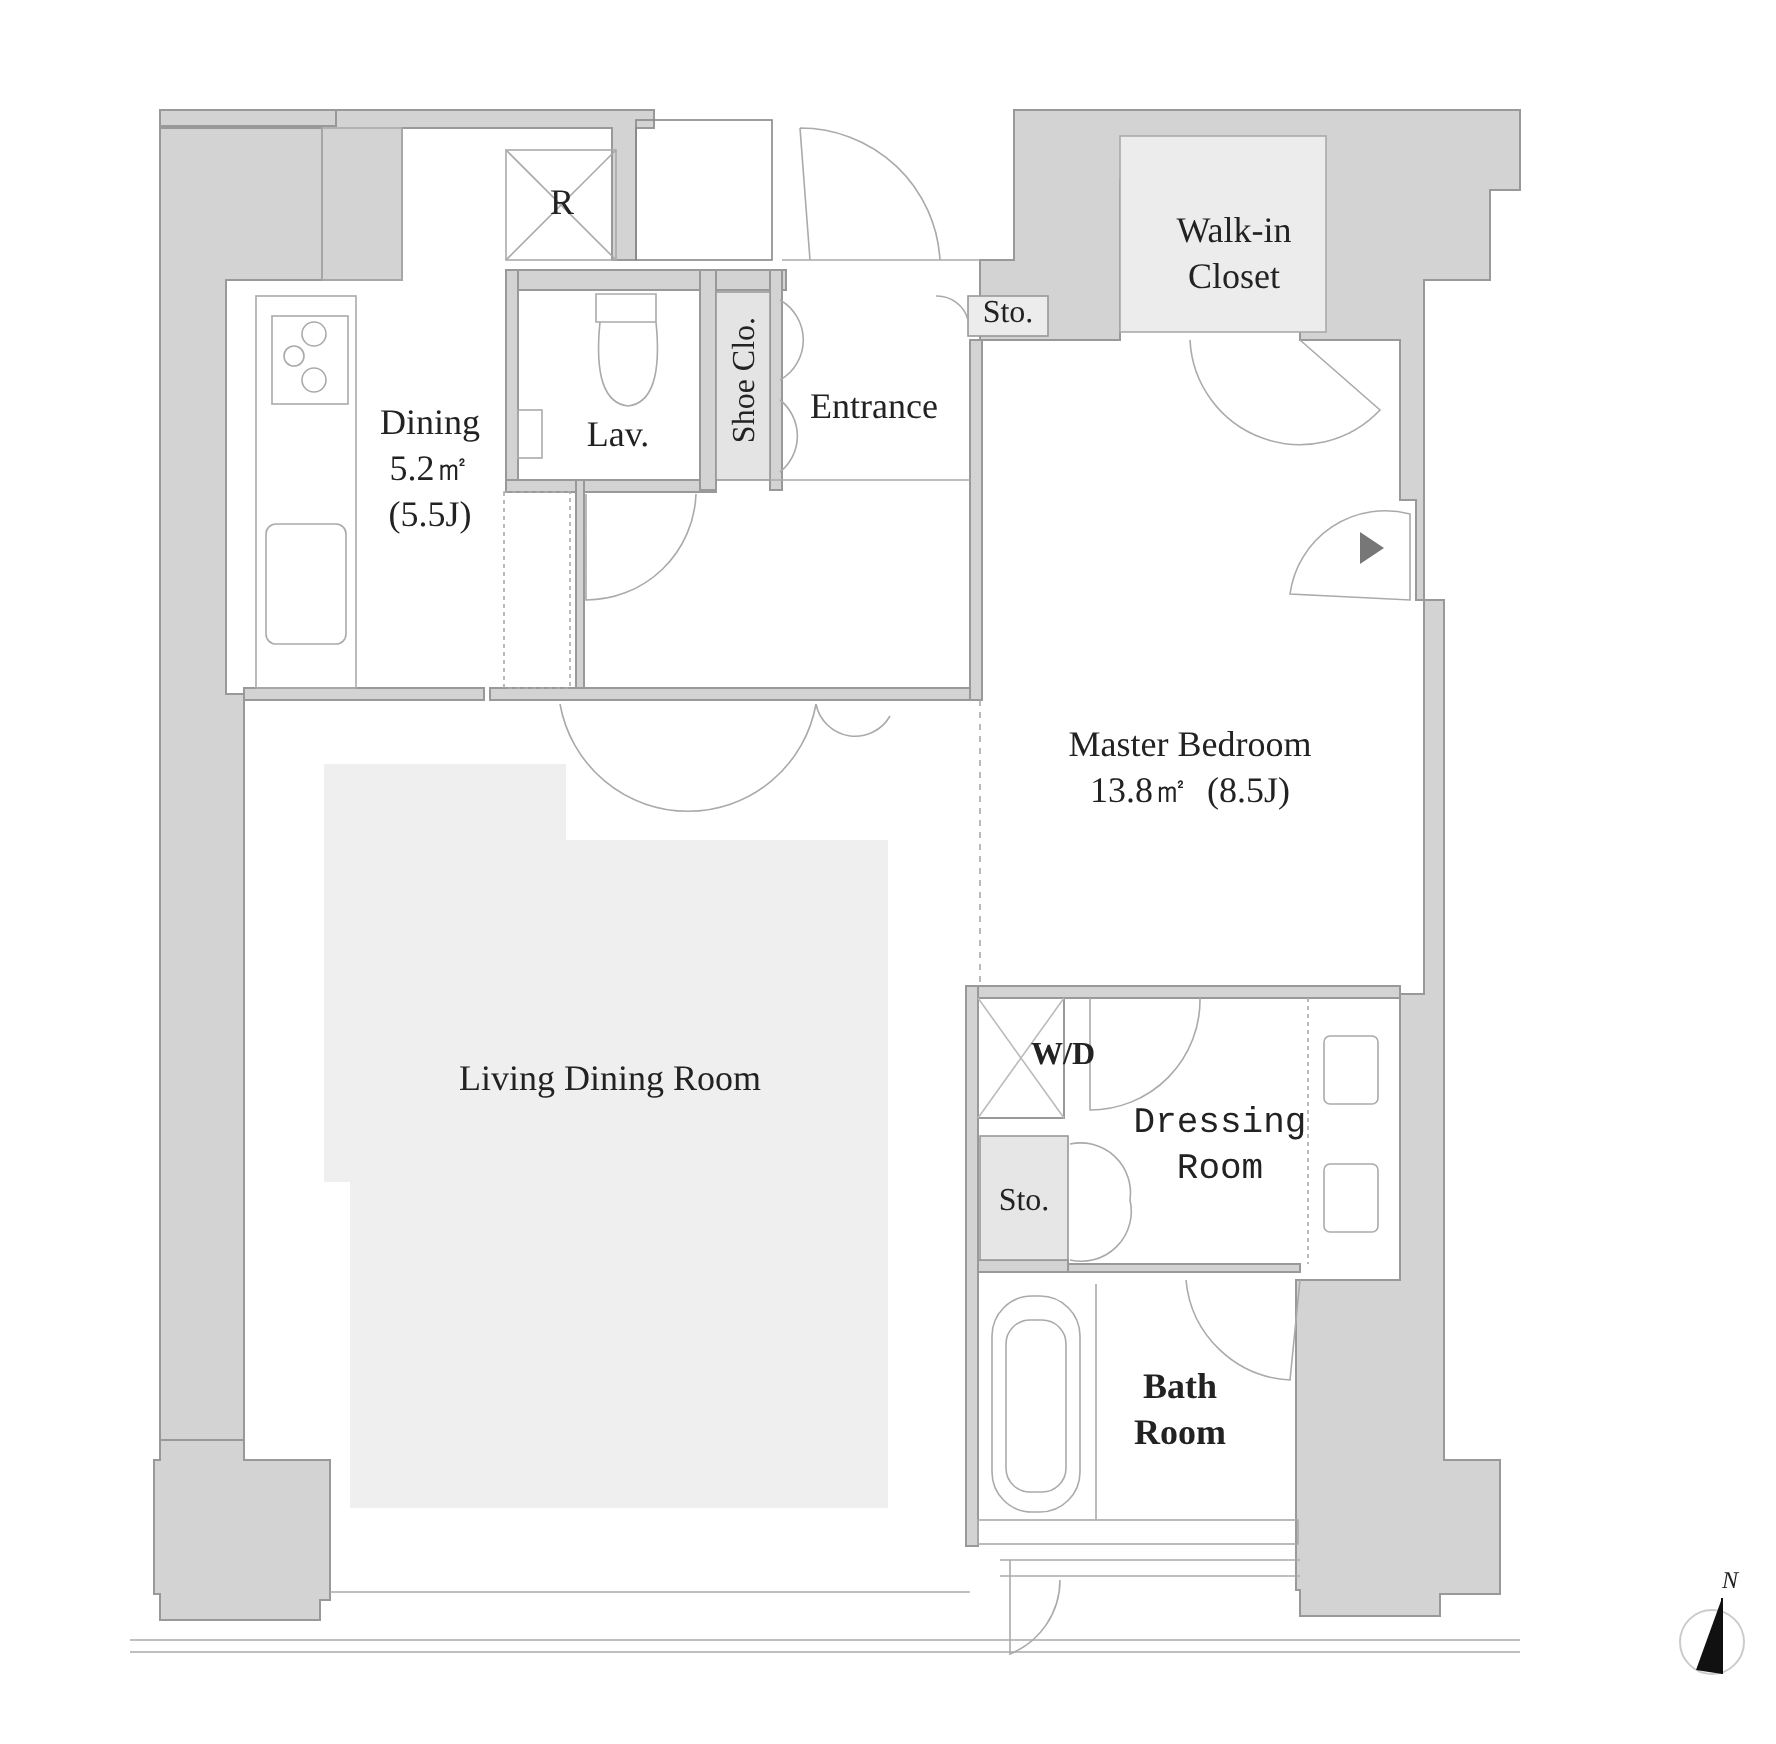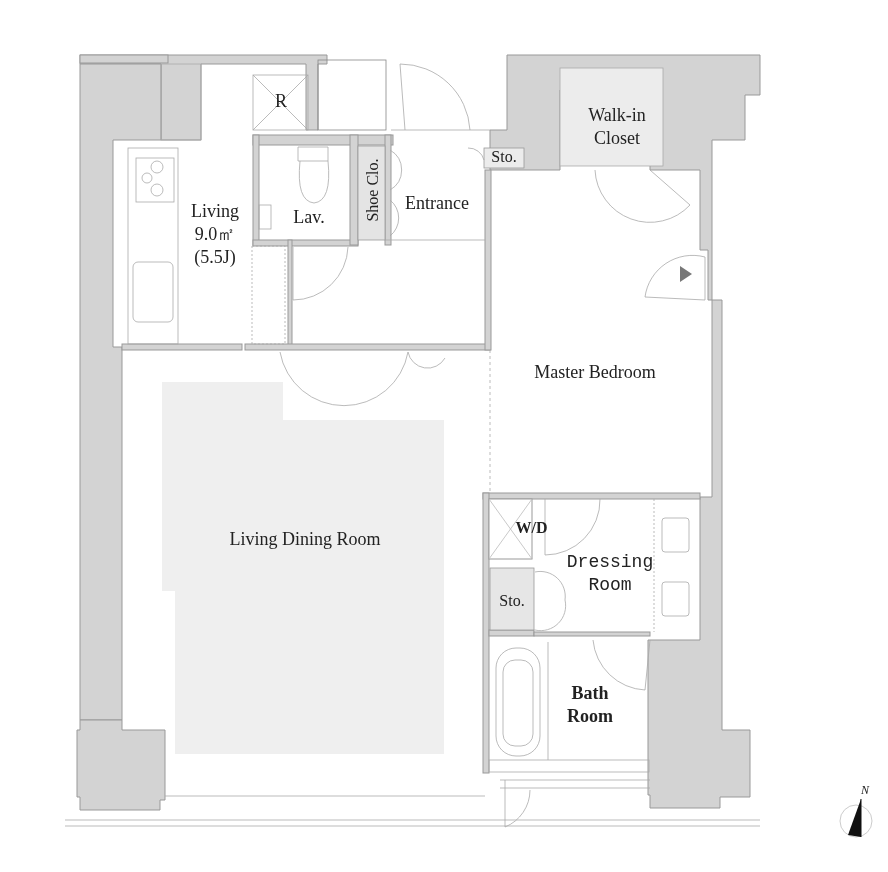--- a/index.html
+++ b/index.html
@@ -98,42 +98,43 @@
     <line x1="500" y1="788" x2="650" y2="788"></line>
   </g>
 
   <polygon points="680,266 692,274 680,282" fill="#777"></polygon>
 </svg>
 
 <div class="lbl" style="left:268px;top:90px;width:26px;">
   <span>R</span>
 </div>
 <div class="lbl" style="left:170px;top:200px;width:90px;">
-  <span>Living</span>
-  <span>9.0㎡</span>
+  <span>Dining</span>
+  <span>5.2㎡</span>
   <span>(5.5J)</span>
 </div>
 <div class="lbl" style="left:284px;top:206px;width:50px;">
   <span>Lav.</span>
 </div>
 <div class="lbl vert small" style="left:328px;top:180px;width:90px;">
   <span>Shoe Clo.</span>
 </div>
 <div class="lbl" style="left:392px;top:179px;width:90px;margin-top:13px;">
   <span>Entrance</span>
 </div>
 <div class="lbl small" style="left:484px;top:147px;width:40px;">
   <span>Sto.</span>
 </div>
 <div class="lbl" style="left:570px;top:104px;width:94px;">
   <span>Walk-in</span>
   <span>Closet</span>
 </div>
 <div class="lbl" style="left:505px;top:328px;width:180px;margin-top:33px;">
   <span>Master Bedroom</span>
+  <span><span style="display:inline">13.8㎡</span>&nbsp;&nbsp;<span style="display:inline">(8.5J)</span></span>
 </div>
 <div class="lbl" style="left:195px;top:528px;width:220px;">
   <span>Living Dining Room</span>
 </div>
 <div class="lbl small" style="left:509px;top:518px;width:45px;font-weight:bold;">
   <span>W/D</span>
 </div>
 <div class="lbl" style="left:565px;top:551px;width:90px;font-family:Liberation Mono, monospace;">
   <span>Dressing</span>
   <span>Room</span>

